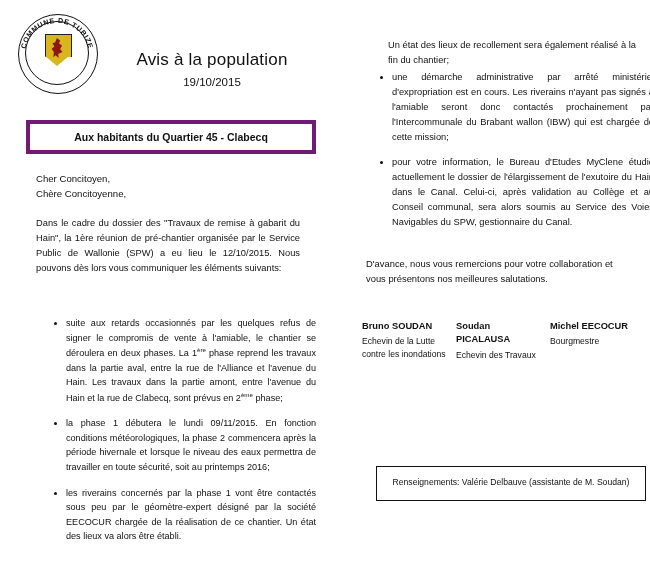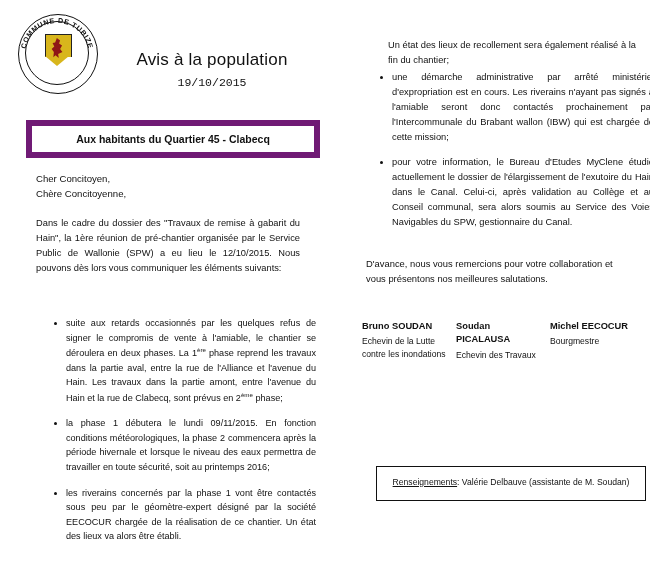--- a/index.html
+++ b/index.html
@@ -107,28 +107,27 @@
     text-align: center;
   }
   .doc-title {
     font-size: 17px;
     font-weight: normal;
     letter-spacing: 0.2px;
   }
   .doc-date {
     font-size: 11.5px;
     margin-top: 6px;
-    font-family: Liberation Mono, monospace;
   }
   .subject-box {
     position: absolute;
     left: 18px;
     top: 112px;
     width: 270px;
-    border: 6px solid #701a75;
+    border: 4px solid #701a75;
     padding: 7px 6px;
     text-align: center;
     font-size: 10.5px;
     font-weight: bold;
   }
   .greeting {
     position: absolute;
     left: 28px;
     top: 164px;
     width: 270px;
@@ -221,21 +220,20 @@
     left: 24px;
     top: 458px;
     width: 252px;
     border: 1px solid #111;
     padding: 9px 8px 10px 8px;
     font-size: 8.6px;
     line-height: 1.6;
     text-align: center;
   }
   .contact-label {
-    text-decoration: underline;
   }
   sup {
     font-size: 0.68em;
     vertical-align: super;
   }
 </style>
 </head>
 <body>
 
 <div class="page">

